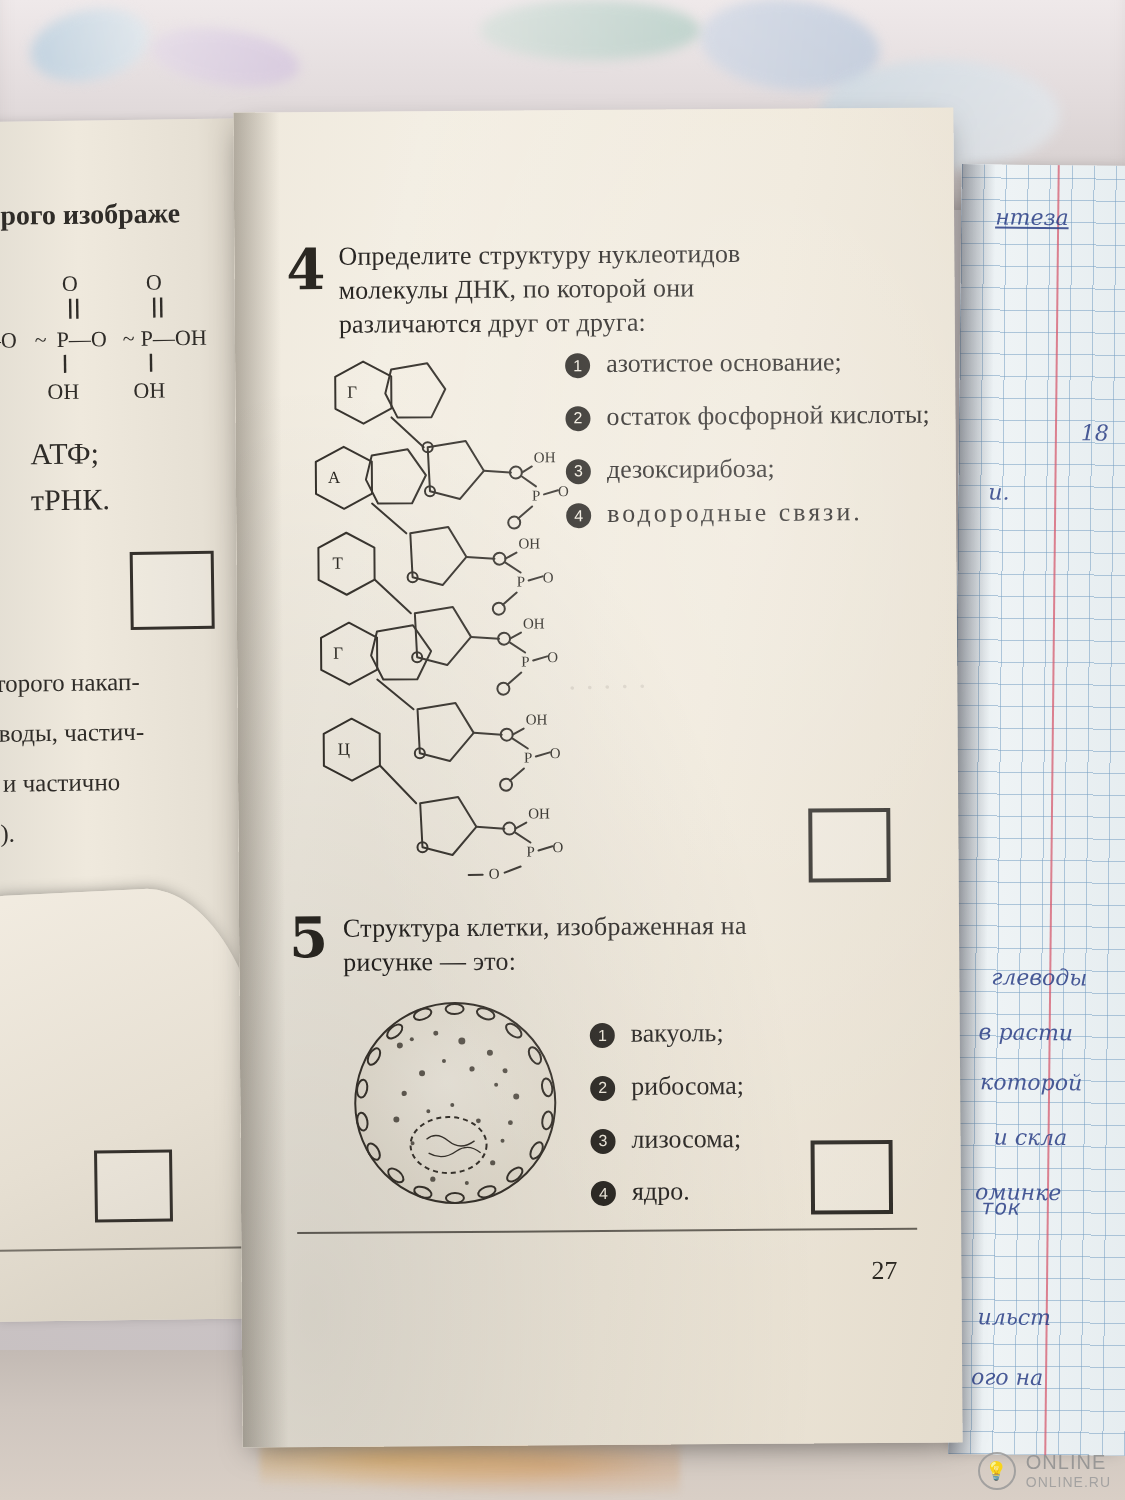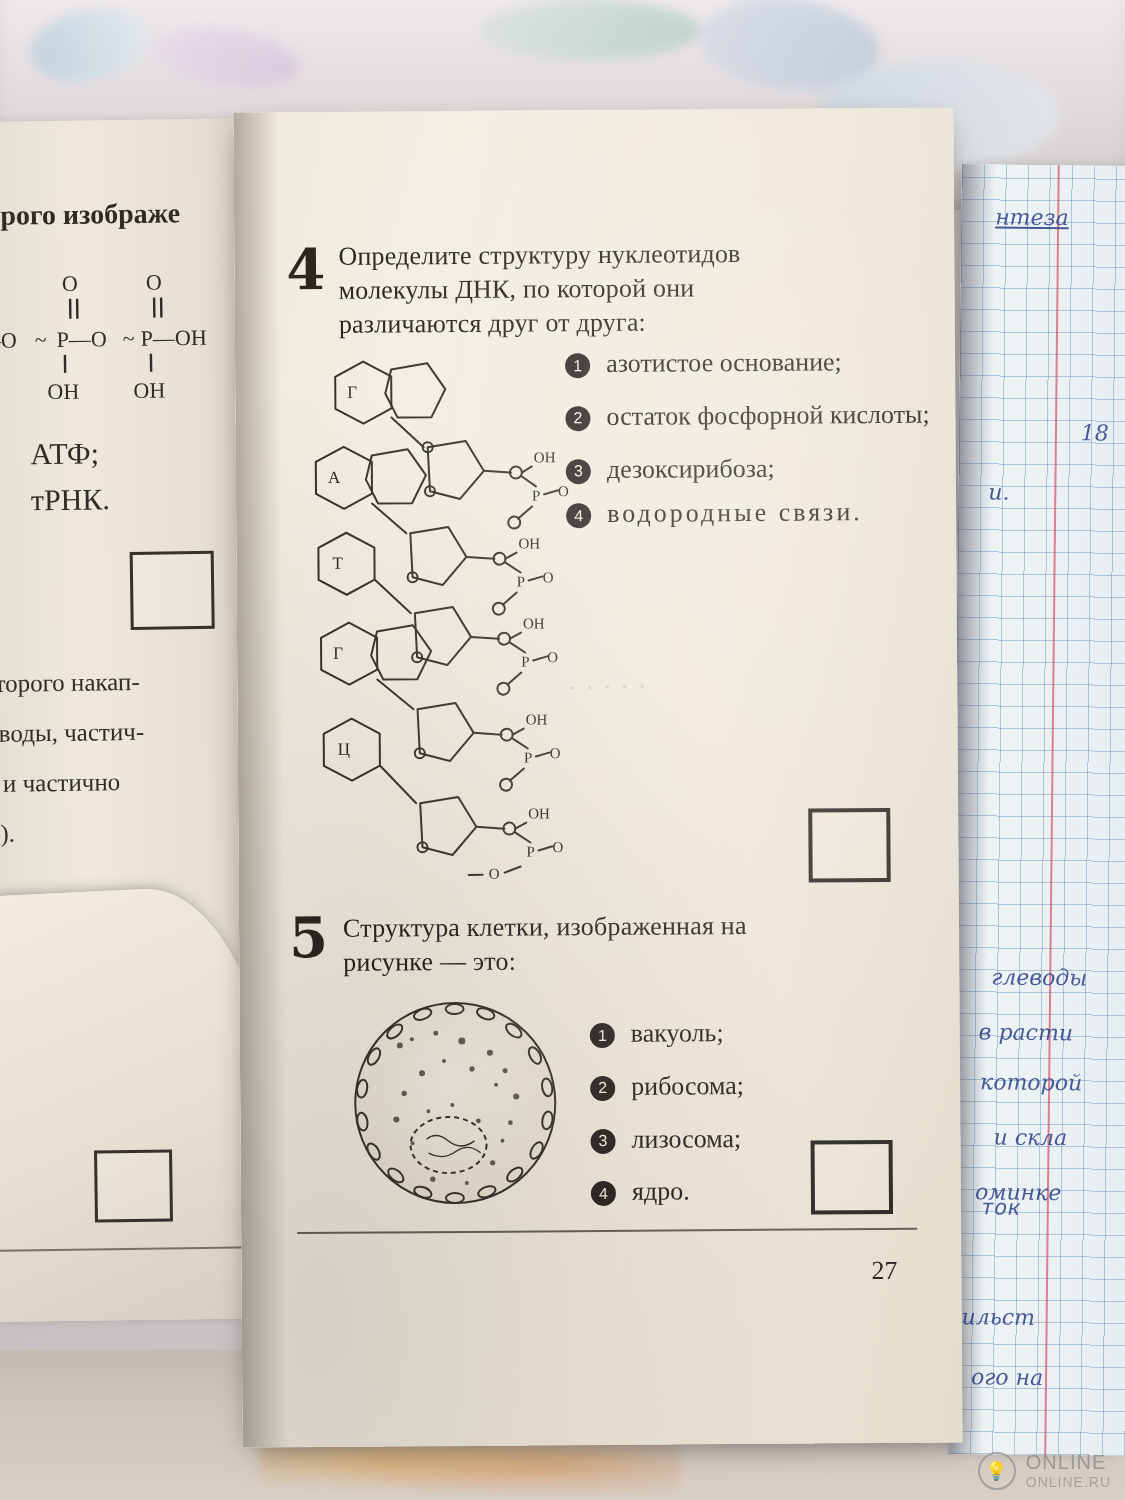--- a/index.html
+++ b/index.html
@@ -184,21 +184,21 @@
     <div class="nb-shadow-left"></div>
     <div class="hw" style="left:34px; top:40px;text-decoration:underline;">нтеза</div>
     <div class="hw" style="left:122px; top:255px;">18</div>
     <div class="hw" style="left:30px; top:315px;">и.</div>
     <div class="hw" style="left:38px; top:800px;">глеводы</div>
     <div class="hw" style="left:26px; top:855px;">в расти</div>
     <div class="hw" style="left:28px; top:905px;">которой</div>
     <div class="hw" style="left:26px; top:960px;margin-left:16px;">и скла</div>
     <div class="hw" style="left:24px; top:1015px;font-style:italic;">оминке</div>
     <div class="hw" style="left:30px; top:1032px;font-family:Liberation Mono, monospace;">ток</div>
-    <div class="hw" style="left:12px; top:1140px;">ильст</div>
+    <div class="hw" style="left:28px; top:1140px;">ильст</div>
     <div class="hw" style="left:22px; top:1200px;">ого на</div>
   </div>
 
   <div class="leftpage">
     <div class="lp-txt" style="left:0px; top:78px; font-weight:700; font-size:28px;">торого изображе</div>
 
     <svg style="position:absolute; left:-10px; top:140px;" width="290" height="160" viewBox="0 0 290 160">
       <g fill="none" stroke="#2f2c28" stroke-width="2.4" font-family="Liberation Serif, serif">
         <text x="3" y="30" font-size="22" stroke="none" fill="#2f2c28">O</text>
         <text x="98" y="30" font-size="22" stroke="none" fill="#2f2c28">O</text>

